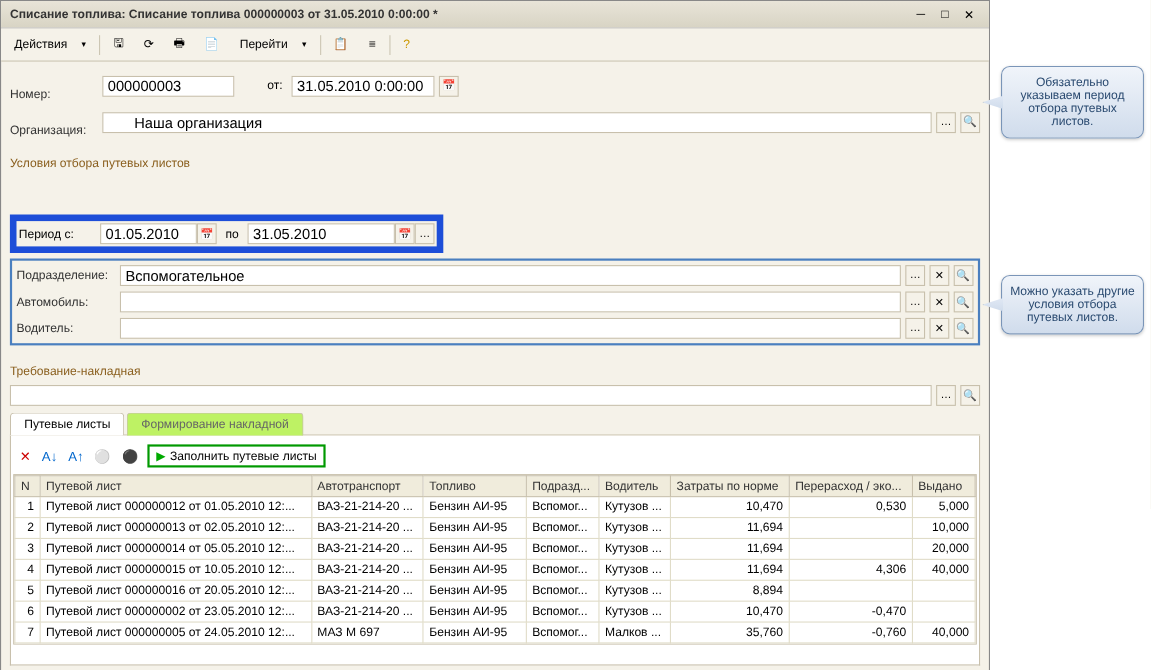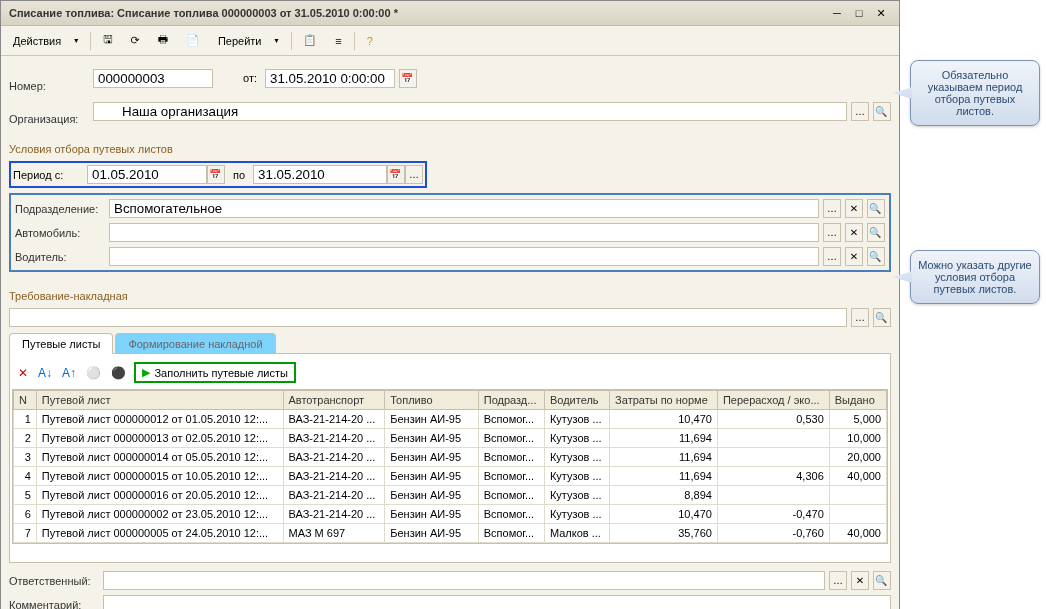--- a/index.html
+++ b/index.html
@@ -13,24 +13,24 @@
 .toolbar-btn { padding: 2px 6px; cursor: pointer; display: inline-flex; align-items: center; gap: 13px; }
 .dropdown-arrow { font-size: 8px; }
 .sep { width: 1px; height: 18px; background: #ccc6b3; }
 .content { padding: 8px; }
 .form-row { display: flex; align-items: center; margin-bottom: 5px; gap: 4px; }
 .form-label { width: 80px; color: #333; margin-top: 16px; }
 .form-label-wide { width: 90px; color: #333; }
 .input { background: #fff; border: 1px solid #c8c0ac; padding: 2px 4px; height: 19px; }
 .input-btn { width: 18px; height: 19px; background: #f5f2e9; border: 1px solid #c8c0ac; display: inline-flex; align-items: center; justify-content: center; cursor: pointer; font-size: 10px; }
 .section-title { color: #8a5f1e; font-weight: normal; margin: 18px 0 6px; }
-.red-box { border: 2px solid #1d4ed8; padding: 2px; display: inline-flex; align-items: center; }
+.red-box { border: 6px solid #1d4ed8; padding: 2px; display: inline-flex; align-items: center; margin-top: 34px; }
 .blue-box { border: 2px solid #4a7fbf; padding: 4px; margin-bottom: 6px; }
 .tabs { display: flex; border-bottom: 1px solid #c8c0ac; margin-top: 4px; }
-.tab { padding: 4px 12px; border: 1px solid #c8c0ac; border-bottom: none; background: #7dd3fc; cursor: pointer; border-radius: 4px 4px 0 0; margin-right: 2px; position: relative; top: 1px; }
+.tab { padding: 4px 12px; border: 1px solid #c8c0ac; border-bottom: none; background: #bef264; cursor: pointer; border-radius: 4px 4px 0 0; margin-right: 2px; position: relative; top: 1px; }
 .tab.active { background: #fff; font-weight: normal; color: #000; }
 .tab:not(.active) { color: #666; }
 .tab-toolbar { display: flex; align-items: center; gap: 6px; padding: 6px 4px; }
 .tbt-btn { cursor: pointer; padding: 2px; color: #666; font-size: 12px; }
 .green-box { border: 2px solid #090; padding: 2px 6px; display: inline-flex; align-items: center; gap: 4px; cursor: pointer; }
 .play { color: #0a0; }
 .table { width: 100%; border-collapse: collapse; background: #fff; }
 .table th { background: #f0ecdc; border: 1px solid #c8c0ac; padding: 3px 5px; text-align: left; font-weight: normal; color: #333; white-space: nowrap; overflow: hidden; }
 .table td { border: 1px solid #e0dcc8; padding: 3px 5px; white-space: nowrap; overflow: hidden; }
 .table td.num { text-align: right; }
@@ -91,21 +91,21 @@
       <input class="input" style="flex: 1 1 0%; padding-left: 28px;" value="Наша организация">
       <span class="input-btn">…</span>
       <span class="input-btn">🔍</span>
     </div>
 
     <div class="section-title">Условия отбора путевых листов</div>
 
     <div class="form-row">
       <span class="red-box">
         <span style="width:74px">Период с:</span>
-        <input class="input" style="width: 120px;" value="01.05.2010">
+        <input class="input" style="width: 88px;" value="01.05.2010">
         <span class="input-btn">📅</span>
         <span style="padding:0 8px">по</span>
         <input class="input" style="width: 134px;" value="31.05.2010">
         <span class="input-btn">📅</span>
         <span class="input-btn">…</span>
       </span>
     </div>
 
     <div class="blue-box">
       <div class="form-row">

